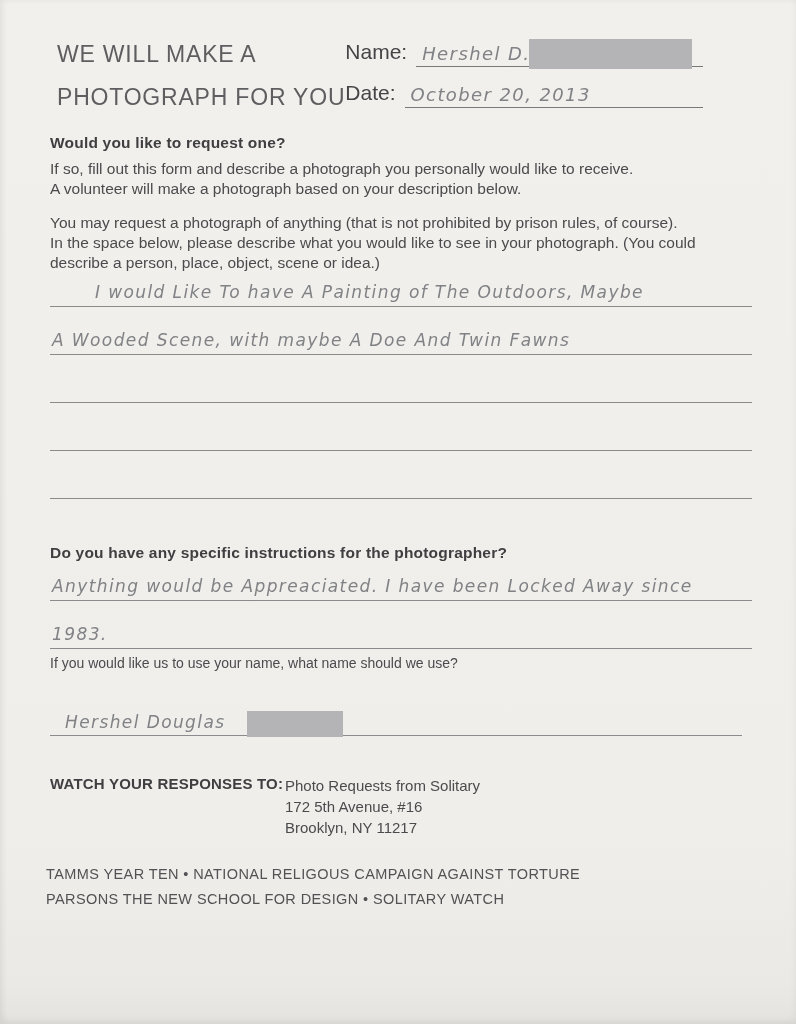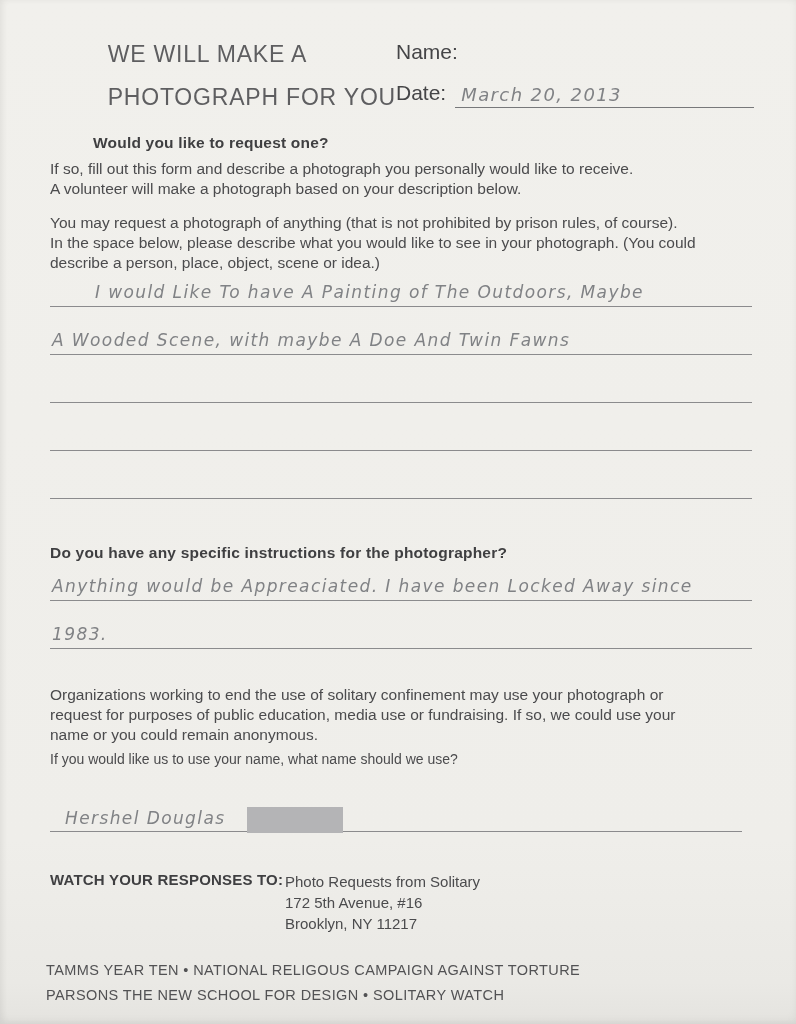--- a/index.html
+++ b/index.html
@@ -13,21 +13,21 @@
     background:
       linear-gradient(180deg, var(--paper, #f1f0ec) 0%, #efeeea 82%, #eae9e5 96%, #e4e3df 100%);
     box-shadow: inset 3px 0 6px rgba(0,0,0,0.04), inset 0 -3px 8px rgba(0,0,0,0.05);
     font-family: "Liberation Sans", sans-serif;
     color: var(--ink, #4a4a4c);
     overflow: hidden;
   }
   .content { padding: 33px 42px 0 50px; }
 
   
-  .header { display: flex; justify-content: flex-end; }
+  .header { display: flex; justify-content: flex-start; }
   .form-title {
     font-size: 23px;
     line-height: 43px;
     letter-spacing: 0.8px;
     color: #5e5e60;
     white-space: pre-line;
     padding-left: 7px;
   }
   .fields { width: 358px; padding-top: 4px; }
   .field-row { display: flex; align-items: flex-end; margin-bottom: 11px; }
@@ -54,21 +54,21 @@
   .redaction {
     background: var(--redaction, #b4b4b6);
     position: absolute;
   }
   .redaction-name { width: 163px; height: 30px; right: 11px; bottom: -3px; }
 
   
   .bold-q { font-size: 15.5px; font-weight: bold; color: #3f3f41; letter-spacing: 0.2px; }
   .para { font-size: 15.5px; line-height: 20px; white-space: pre-line; color: #4b4b4d; }
 
-  .q1 { margin-top: 15px; margin-left: 43px; }
+  .q1 { margin-top: 15px; }
   .p1 { margin-top: 7px; }
   .p2 { margin-top: 14px; }
 
   
   .rule-block { margin-top: 0; }
   .rule-row {
     height: 48px;
     border-bottom: 1.5px solid var(--rule, #8b8b8d);
     display: flex;
     align-items: flex-end;
@@ -109,25 +109,29 @@
 
 <div class="sheet">
   <div class="content">
 
     <div class="header">
       <div class="form-title">WE WILL MAKE A
 PHOTOGRAPH FOR YOU</div>
       <div class="fields">
         <div class="field-row">
           <span class="field-label">Name:</span>
+          <span class="write-line">
+            <span class="hand hand-lg">Hershel D.</span>
+            <span class="redaction redaction-name"></span>
+          </span>
         </div>
         <div class="field-row">
           <span class="field-label">Date:</span>
           <span class="write-line">
-            <span class="hand hand-lg">March 20, 2013</span>
+            <span class="hand hand-lg">October 20, 2013</span>
           </span>
         </div>
       </div>
     </div>
 
     <div class="bold-q q1">Would you like to request one?</div>
     <div class="para p1">If so, fill out this form and describe a photograph you personally would like to receive.
 A volunteer will make a photograph based on your description below.</div>
     <div class="para p2">You may request a photograph of anything (that is not prohibited by prison rules, of course).
 In the space below, please describe what you would like to see in your photograph. (You could
@@ -154,23 +158,20 @@
     <div class="bold-q q2">Do you have any specific instructions for the photographer?</div>
     <div class="rule-block instr-block">
       <div class="rule-row first">
         <span class="hand">Anything would be Appreaciated. I have been Locked Away since</span>
       </div>
       <div class="rule-row">
         <span class="hand">1983.</span>
       </div>
     </div>
 
-    <div class="para p3">Organizations working to end the use of solitary confinement may use your photograph or
-request for purposes of public education, media use or fundraising. If so, we could use your
-name or you could remain anonymous.</div>
     <div class="para q3">If you would like us to use your name, what name should we use?</div>
     <div class="name-answer-row" style="margin-top:30px;">
       <span class="hand">Hershel Douglas</span>
       <span class="redaction redaction-answer"></span>
     </div>
 
     <div class="send-block">
       <div class="send-label">WATCH YOUR RESPONSES TO:</div>
       <div class="send-address">Photo Requests from Solitary
 172 5th Avenue, #16

